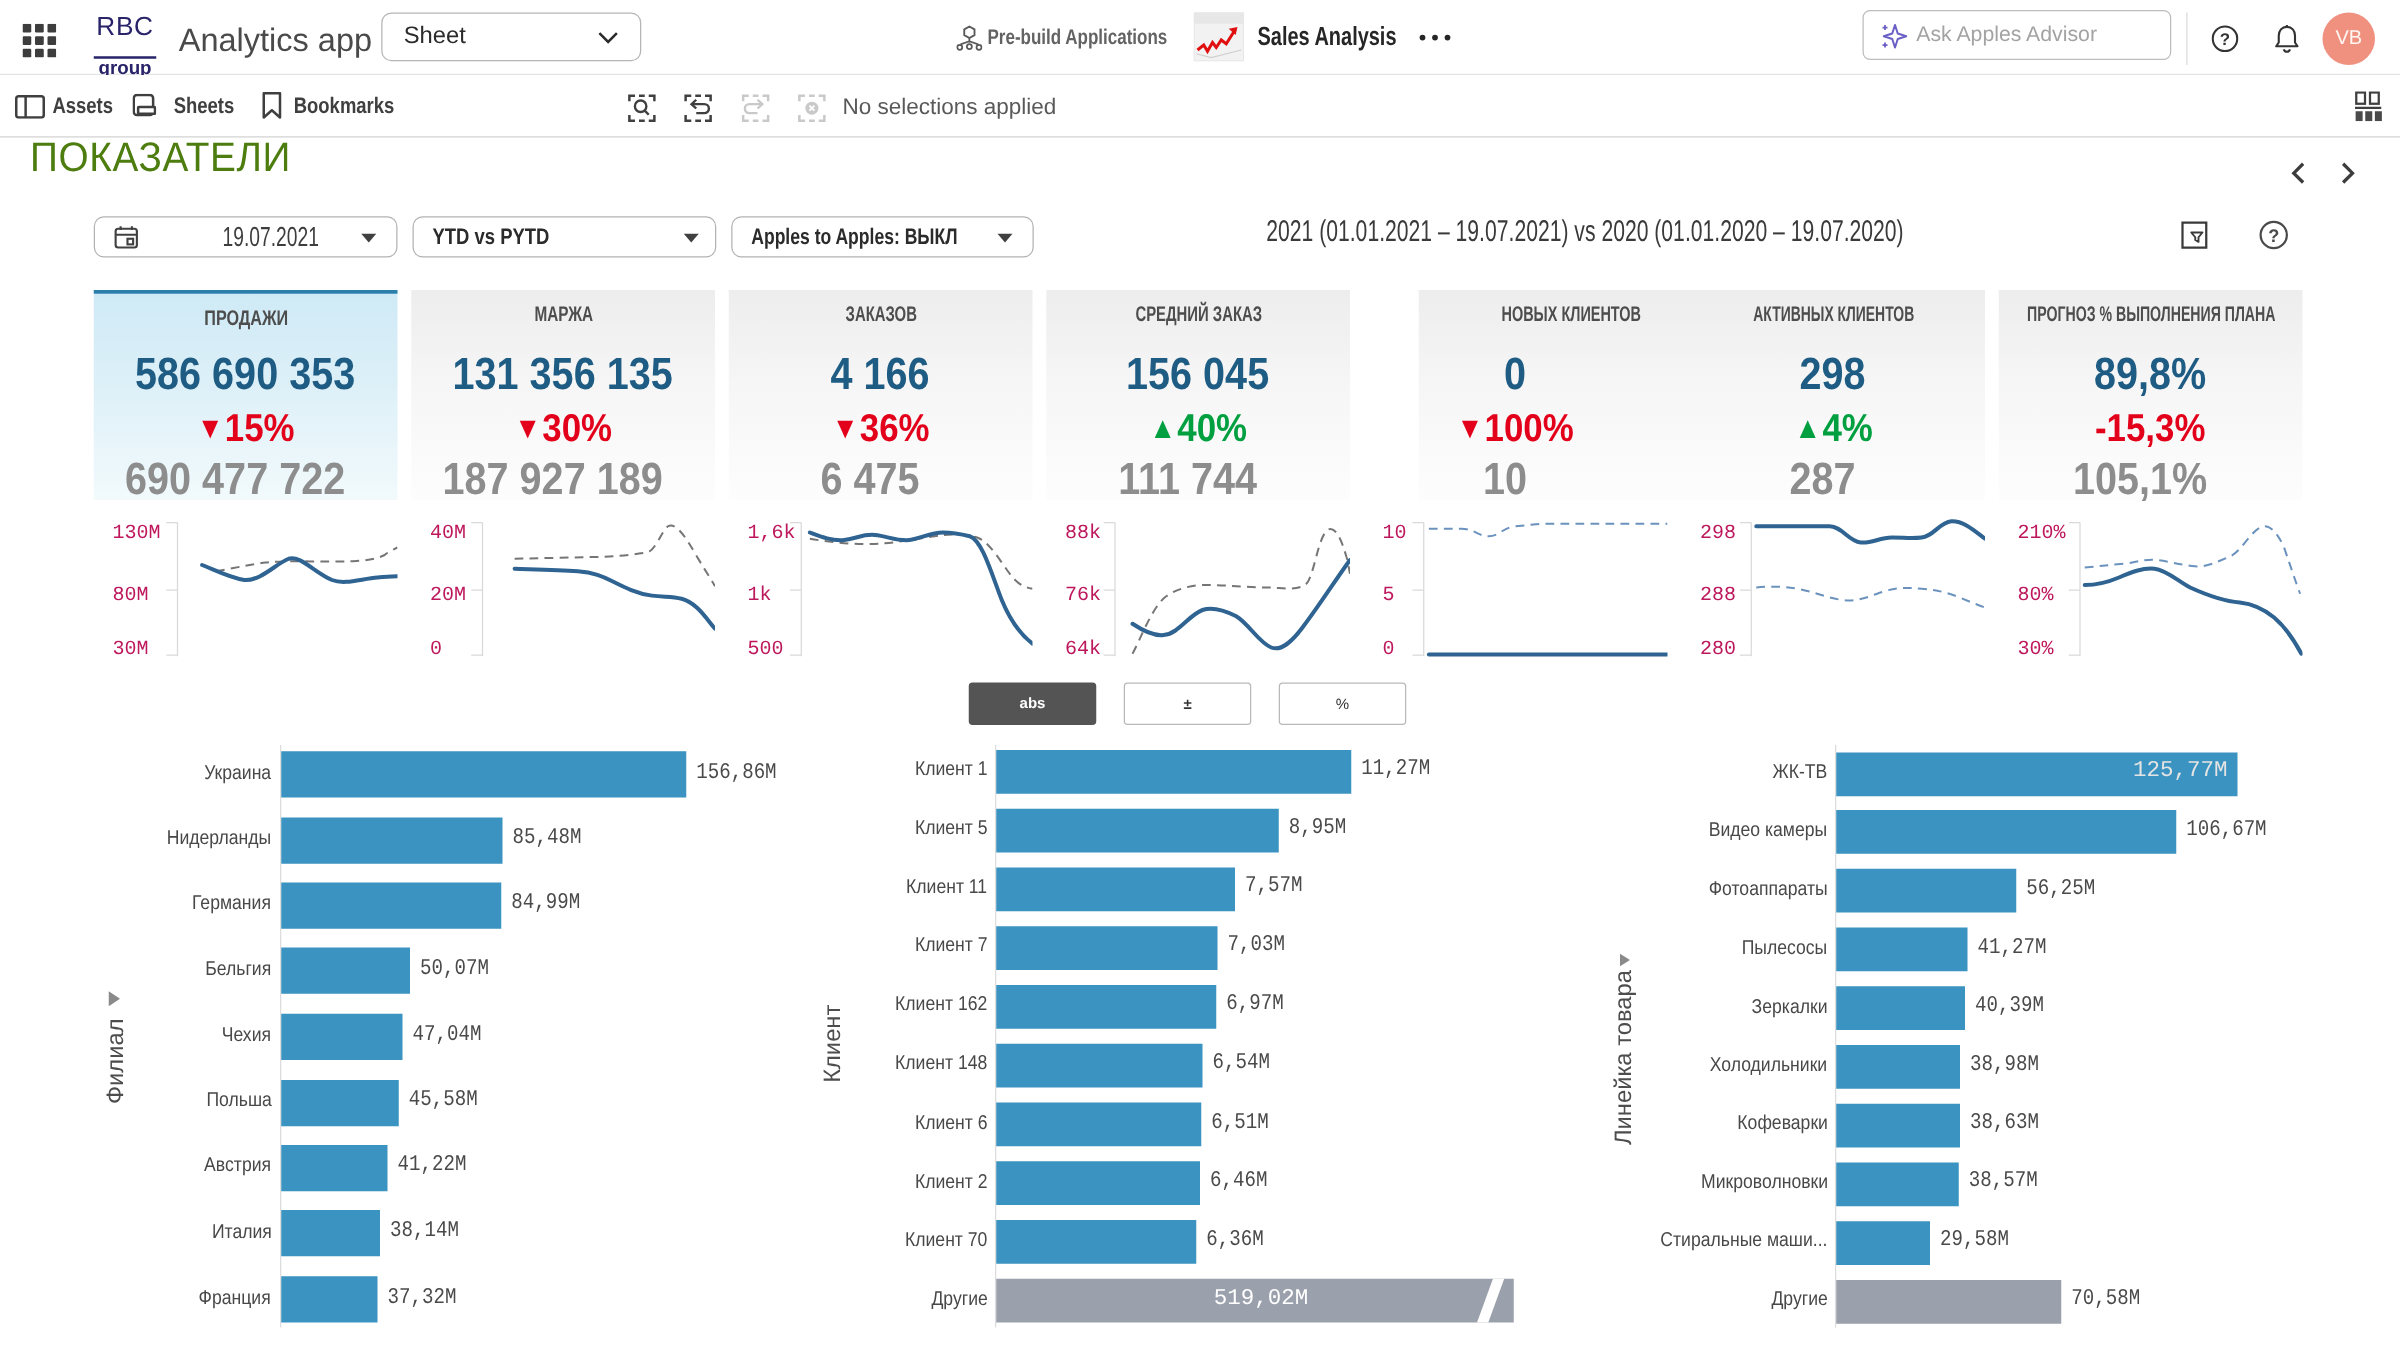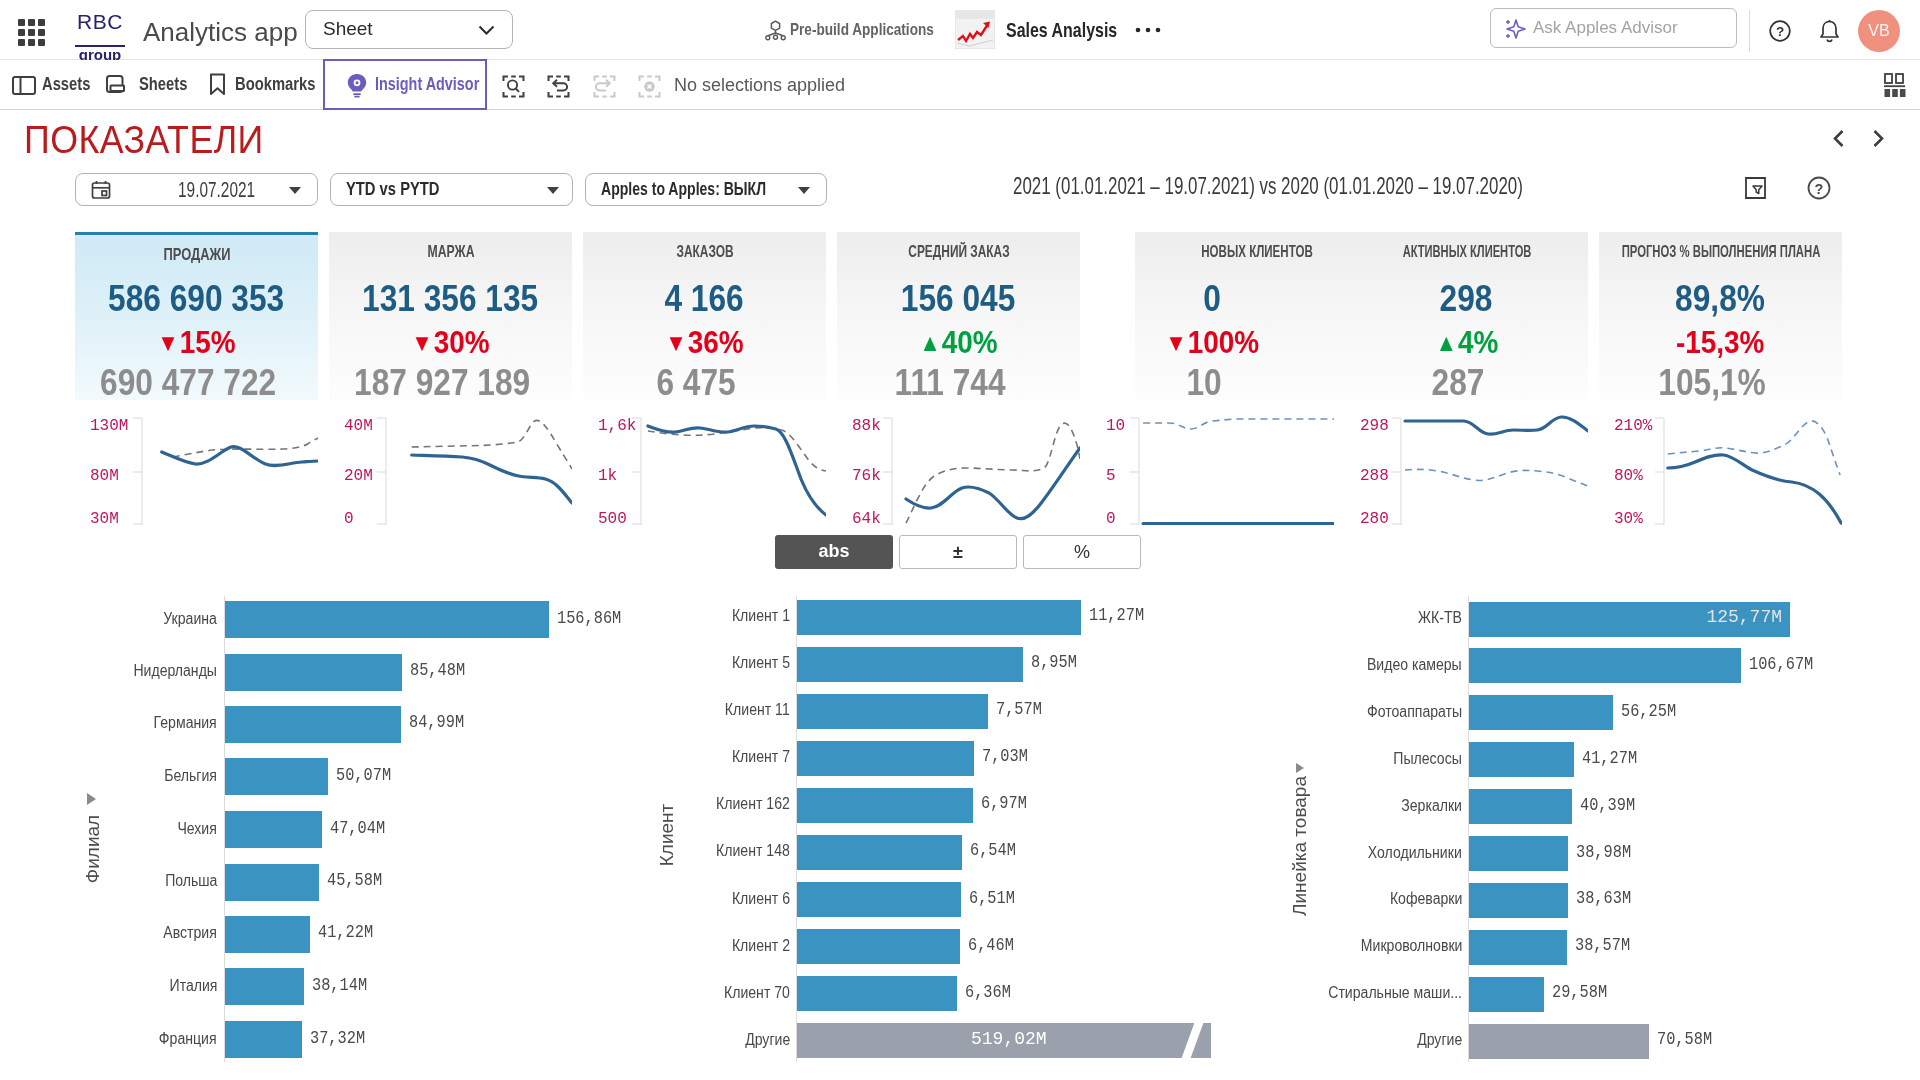--- a/index.html
+++ b/index.html
@@ -19,21 +19,21 @@
 .kv1>span{display:inline-block;transform:scaleX(0.88)}
 .kchg{position:absolute;top:325px;width:243px;text-align:center;font-weight:700;font-size:31px;white-space:nowrap}
 .kchg>span{display:inline-block;transform:scaleX(0.9)}
 .kv2{position:absolute;top:362px;width:227px;text-align:center;font-weight:700;color:#8d8d8d;font-size:36px;white-space:nowrap}
 .kv2>span{display:inline-block;transform:scaleX(0.88)}
 .red{color:#e2001a}.green{color:#00a040}
 .tri{font-size:0.78em;vertical-align:0.1em;letter-spacing:1px}
 
 .sl{position:absolute;font-family:"Liberation Mono",monospace;font-size:16px;color:#be185d;white-space:nowrap}
 
-.tog{position:absolute;top:535px;height:34px;width:118px;border-radius:3px;font-size:18px;text-align:center;line-height:32px}
+.tog{position:absolute;top:546px;height:34px;width:102px;border-radius:3px;font-size:12px;text-align:center;line-height:32px}
 
 .blab{position:absolute;font-size:16px;color:#484848;text-align:right;white-space:nowrap}
 .blab>span{display:inline-block;transform:scaleX(0.88);transform-origin:right center}
 .bval{position:absolute;font-family:"Liberation Mono",monospace;font-size:18px;color:#4a4a4a;white-space:nowrap}
 .bval>span{display:inline-block;transform:scaleX(0.85);transform-origin:left center}
 .bar{position:absolute;background:#3a93c0}
 .axisv{position:absolute;width:1px;background:#dcdcdc}
 .vtitle{position:absolute;font-size:19px;color:#4d4d4d;white-space:nowrap;transform:rotate(-90deg);transform-origin:center}
 </style></head><body>
 
@@ -109,29 +109,20 @@
 <div class="abs hlabel" style="left:42px;top:14px"><span>Assets</span></div>
 <svg class="abs" style="left:106px;top:15px" width="19" height="19" viewBox="0 0 19 19">
 <rect x="1" y="1" width="15.5" height="16" rx="2.5" fill="none" stroke="#3f3f3f" stroke-width="2"></rect>
 <rect x="4.5" y="10.5" width="13.5" height="5.5" rx="0.5" fill="#fff" stroke="#3f3f3f" stroke-width="2"></rect>
 </svg>
 <div class="abs hlabel" style="left:139px;top:14px"><span>Sheets</span></div>
 <svg class="abs" style="left:209px;top:13px" width="17" height="23" viewBox="0 0 17 23">
 <path d="M2,1.5 L15,1.5 L15,21 L8.5,15.2 L2,21 Z" fill="none" stroke="#3f3f3f" stroke-width="2" stroke-linejoin="round"></path>
 </svg>
 <div class="abs hlabel" style="left:235px;top:14px"><span>Bookmarks</span></div>
-<div class="abs" style="left:323px;top:-1px;width:164px;height:51px;border:2px solid #6a5dbe;background:#fff">
-<svg class="abs" style="left:20px;top:12px" width="24" height="26" viewBox="0 0 24 26">
-<path d="M12,1 C6.6,1 2.8,4.8 2.8,9.6 C2.8,12.3 4.1,14.2 5.6,15.8 C6.7,17 7.3,17.6 7.6,18.6 L16.4,18.6 C16.7,17.6 17.3,17 18.4,15.8 C19.9,14.2 21.2,12.3 21.2,9.6 C21.2,4.8 17.4,1 12,1 Z" fill="#6a5dbe"></path>
-<circle cx="12" cy="9.8" r="3.4" fill="#fff"></circle>
-<circle cx="12" cy="9.8" r="1.5" fill="#6a5dbe"></circle>
-<path d="M8.3,21.2 L15.7,21.2 M9.4,23.6 L14.6,23.6" stroke="#6a5dbe" stroke-width="1.8"></path>
-</svg>
-<div class="abs" style="left:50px;top:13px;font-size:18px;font-weight:600;color:#6a5dbe;white-space:nowrap"><span style="display:inline-block;transform:scaleX(0.80);transform-origin:left center">Insight Advisor</span></div>
-</div>
 <svg class="abs" style="left:502px;top:15px" width="23" height="23" viewBox="0 0 23 23">
 <path d="M1.5,6 L1.5,1.5 L6,1.5 M17,1.5 L21.5,1.5 L21.5,6 M21.5,17 L21.5,21.5 L17,21.5 M6,21.5 L1.5,21.5 L1.5,17" fill="none" stroke="#404040" stroke-width="2"></path>
 <path d="M9.2,1.5 L13.8,1.5 M9.2,21.5 L13.8,21.5" stroke="#404040" stroke-width="2" stroke-dasharray="5 3"></path>
 <circle cx="10.5" cy="10" r="4.6" fill="none" stroke="#404040" stroke-width="1.9"></circle>
       <line x1="13.8" y1="13.5" x2="17" y2="16.8" stroke="#404040" stroke-width="1.9"></line>
     </svg>
 <svg class="abs" style="left:547px;top:15px" width="23" height="23" viewBox="0 0 23 23">
 <path d="M1.5,6 L1.5,1.5 L6,1.5 M17,1.5 L21.5,1.5 L21.5,6 M21.5,17 L21.5,21.5 L17,21.5 M6,21.5 L1.5,21.5 L1.5,17" fill="none" stroke="#404040" stroke-width="2"></path>
 <path d="M9.2,1.5 L13.8,1.5 M9.2,21.5 L13.8,21.5" stroke="#404040" stroke-width="2" stroke-dasharray="5 3"></path>
 <path d="M7,8.3 L16.5,8.3 A1,1 0 0 1 16.5,15.5 L10,15.5" fill="none" stroke="#404040" stroke-width="1.9"></path>
@@ -152,21 +143,21 @@
 <div class="abs" style="left:674px;top:15px;font-size:18px;color:#595959">No selections applied</div>
 <svg class="abs" style="left:1884px;top:13px" width="22" height="24" viewBox="0 0 22 24">
 <rect x="1" y="1" width="7" height="9" fill="none" stroke="#3f3f3f" stroke-width="1.8"></rect>
 <rect x="12" y="1" width="7" height="9" fill="none" stroke="#3f3f3f" stroke-width="1.8"></rect>
 <line x1="0" y1="13.2" x2="21" y2="13.2" stroke="#3f3f3f" stroke-width="1.8"></line>
 <rect x="0.5" y="16" width="5.6" height="8" fill="#4a4a4a"></rect>
 <rect x="8.2" y="16" width="5.6" height="8" fill="#4a4a4a"></rect>
 <rect x="15.9" y="16" width="5.6" height="8" fill="#4a4a4a"></rect>
 </svg>
 </div>
-<div class="abs" style="left:24px;top:119px;font-size:38px;color:#b91c1c;letter-spacing:0.5px;white-space:nowrap"><span style="display:inline-block;transform:scaleX(0.94);transform-origin:left center">ПОКАЗАТЕЛИ</span></div>
+<div class="abs" style="left:24px;top:107px;font-size:33px;color:#4d7c0f;letter-spacing:0.5px;white-space:nowrap"><span style="display:inline-block;transform:scaleX(0.94);transform-origin:left center">ПОКАЗАТЕЛИ</span></div>
 <svg class="abs" style="left:1832px;top:129px" width="13" height="19" viewBox="0 0 13 19">
     <polyline points="10.5,2 3,9.5 10.5,17" fill="none" stroke="#3d3d3d" stroke-width="2.6"></polyline>
   </svg>
 <svg class="abs" style="left:1872px;top:129px" width="13" height="19" viewBox="0 0 13 19">
     <polyline points="2.5,2 10,9.5 2.5,17" fill="none" stroke="#3d3d3d" stroke-width="2.6"></polyline>
   </svg>
 <div class="abs" style="left:75px;top:173px;width:243px;height:33px;border:1px solid #b3b3b3;border-radius:8px;background:#fff">
 <svg class="abs" style="left:15px;top:6px" width="20" height="20" viewBox="0 0 20 20">
 <rect x="1.5" y="3" width="17" height="15" rx="2" fill="none" stroke="#404040" stroke-width="1.7"></rect>
 <line x1="1.5" y1="7.8" x2="18.5" y2="7.8" stroke="#404040" stroke-width="1.7"></line>

